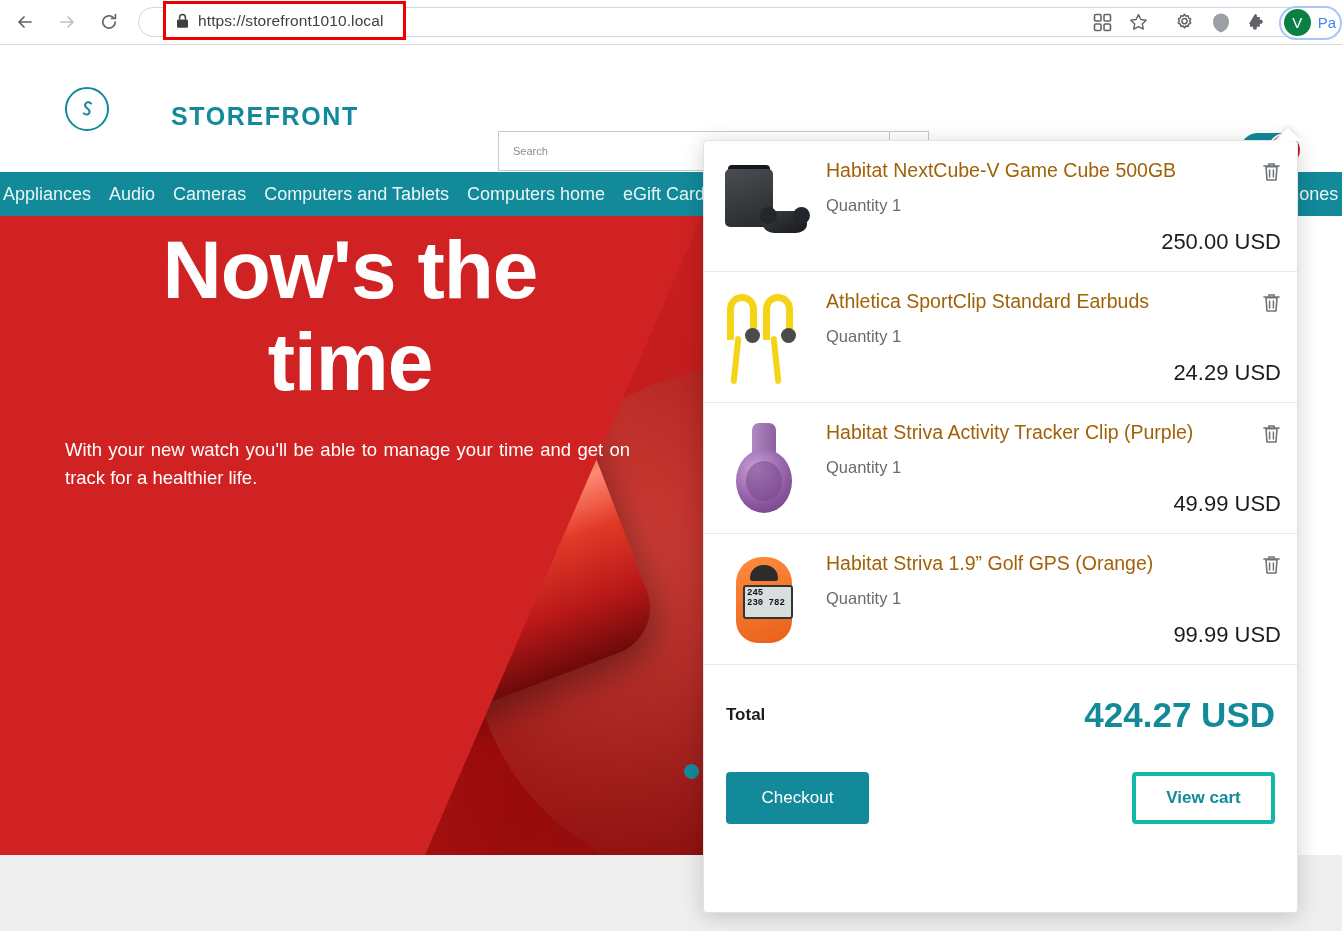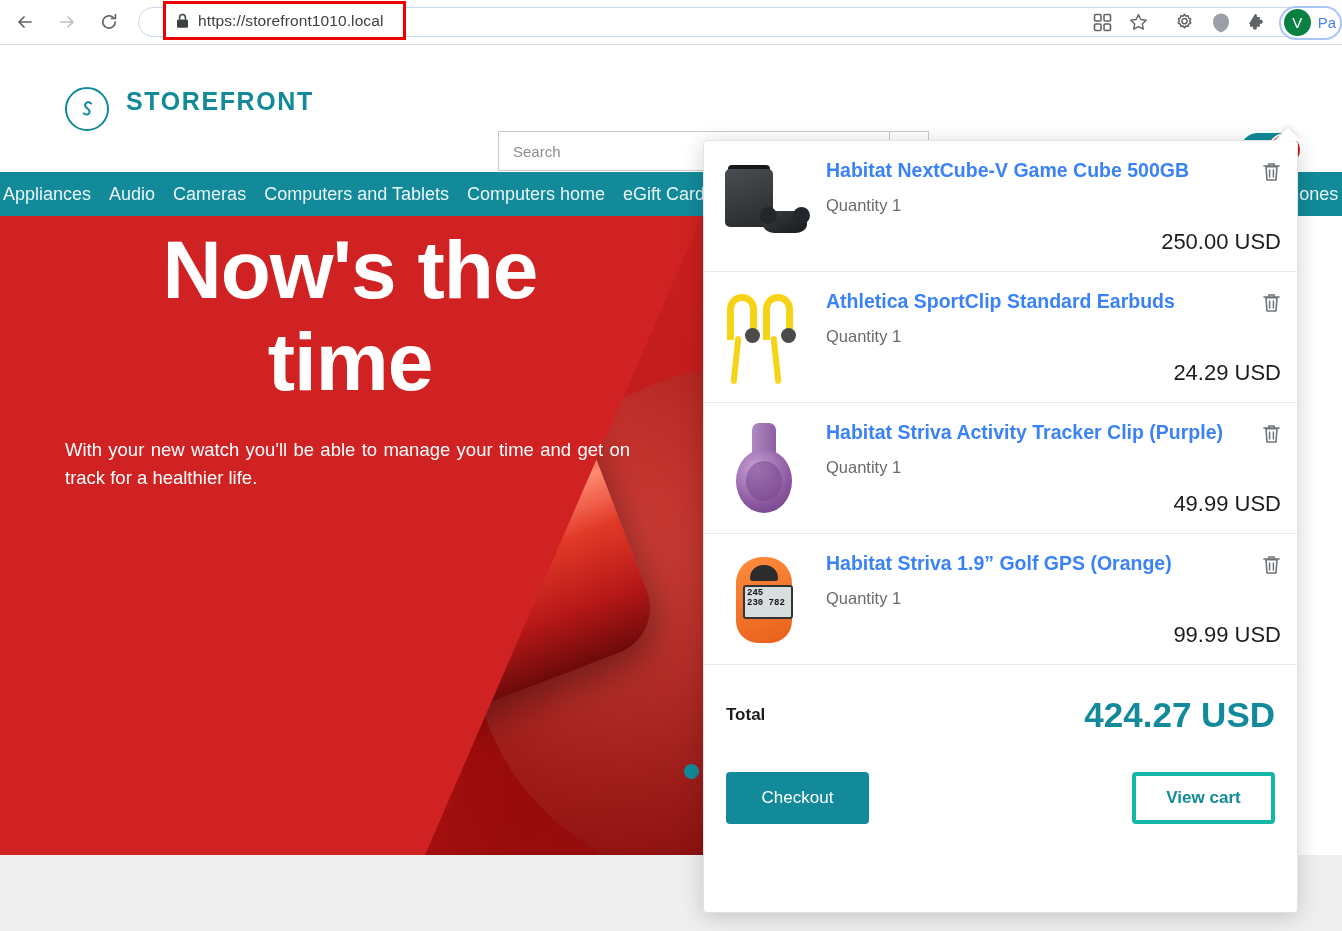--- a/index.html
+++ b/index.html
@@ -59,37 +59,37 @@
     display: flex; align-items: center; justify-content: center;
     flex: 0 0 auto;
   }
   .profile-name { font-size: 15px; color: #4285f4; margin-left: 7px; white-space: nowrap; }
 
   
   .site-header {
     position: absolute; top: 45px; left: 0; width: 1342px; height: 127px;
     background: #fff; display: flex; align-items: center;
   }
-  .logo { display: flex; align-items: flex-start; margin-left: 65px; }
+  .logo { display: flex; align-items: flex-end; margin-left: 65px; gap: 45px; }
   .logo-mark {
     width: 44px; height: 44px; border-radius: 50%;
     border: 2.5px solid #128a99;
     display: flex; align-items: center; justify-content: center;
   }
   .logo-text {
     margin-left: 17px; font-size: 25px; letter-spacing: 1.6px;
     color: #128a99; font-weight: 600;
   }
   .search-wrap {
     position: absolute; left: 498px; top: 86px;
     width: 431px; height: 40px; display: flex;
   }
   .search-input {
     flex: 1; height: 40px; border: 1px solid #c8c8c8; border-right: none;
-    padding: 16px 14px; font-size: 15px; color: #333;
+    padding: 16px 14px; font-size: 11px; color: #333;
     font-family: "Liberation Sans", sans-serif; outline: none;
     background: #fff;
   }
   .search-input::placeholder { color: #8d8d8d; }
   .search-btn {
     width: 40px; height: 40px; border: 1px solid #c8c8c8; background: #fff;
     cursor: pointer; display: flex; align-items: center; justify-content: center;
   }
   .lang-select {
     position: absolute; right: 148px; top: 92px;
@@ -212,21 +212,21 @@
     display: flex; align-items: flex-start; padding: 18px 12px 16px 12px;
     border-bottom: 1px solid #e8e8e8; min-height: 130px;
   }
   .item-thumb {
     width: 96px; height: 96px; flex: 0 0 96px; position: relative;
     display: flex; align-items: center; justify-content: center;
   }
   .item-body { flex: 1; padding-left: 14px; padding-right: 4px; }
   .item-row1 { display: flex; align-items: flex-start; justify-content: space-between; }
   .item-title {
-    font-size: 19.5px; font-weight: bold; color: #3b82f6; line-height: 1.2;
+    font-size: 19.5px; font-weight: normal; color: #a16207; line-height: 1.2;
     padding-right: 10px;
   }
   .trash-btn { flex: 0 0 auto; cursor: pointer; padding-top: 2px; }
   .item-qty { font-size: 16.5px; color: #6b6b6b; margin-top: 10px; }
   .item-price {
     font-size: 22px; font-weight: normal; color: #1d1d1d;
     text-align: right; margin-top: 14px;
   }
   .cart-summary { padding: 30px 22px 0 22px; }
   .summary-row { display: flex; align-items: center; justify-content: space-between; }

